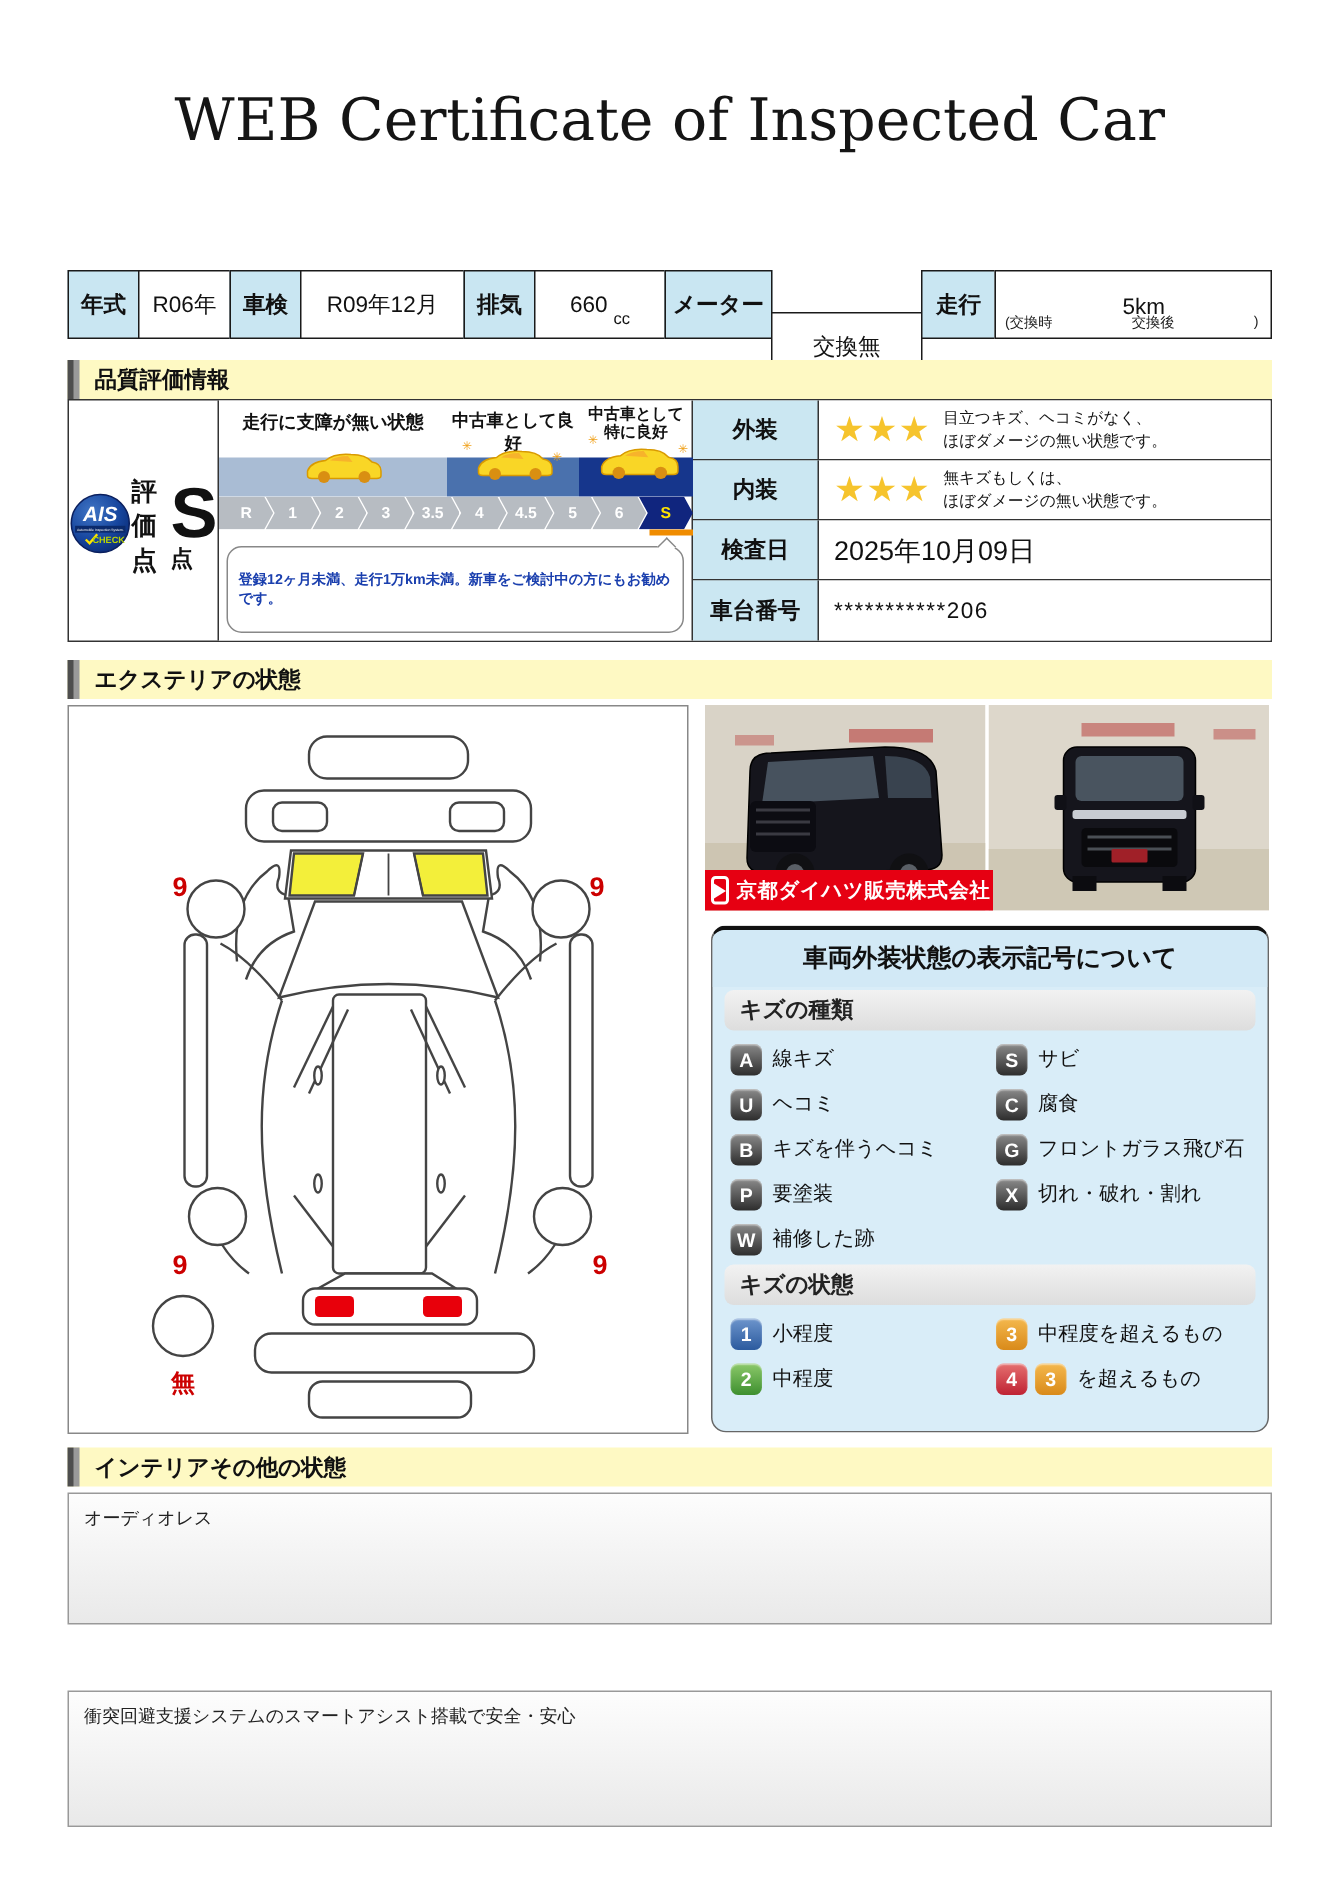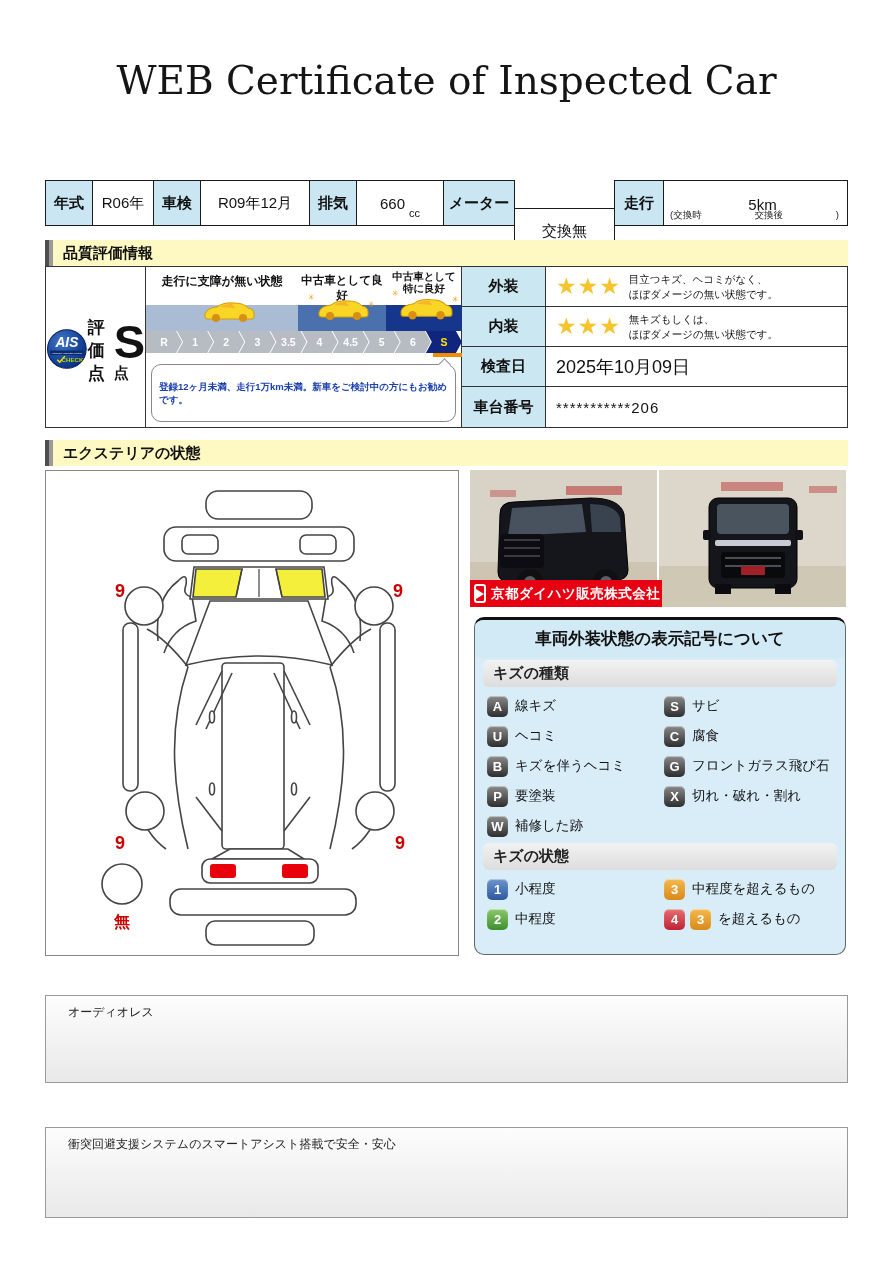--- a/index.html
+++ b/index.html
@@ -95,21 +95,21 @@
   .badge.wide { font-size:11px; }
   .b-blue  { background:linear-gradient(#6d95cc,#2b5a9e); }
   .b-green { background:linear-gradient(#8cc96a,#3d8f2f); }
   .b-orange{ background:linear-gradient(#f4b84d,#d98a1a); }
   .b-red   { background:linear-gradient(#e57070,#bf2233); }
   .lg-label { font-size:13.5px; color:#111; }
   .lg-item .badge + .badge { margin-left:-2px; }
 
   
   .free-box { position:absolute; left:45px; width:803px; border:1px solid #999;
-    background:linear-gradient(#fdfdfd,#e9e9e9); font-size:12px; color:#222; padding:8px 22px; }
+    background:linear-gradient(#fdfdfd,#e9e9e9); font-size:12px; color:#222; padding:8px 10px; }
   .int-box { top:995px; height:88px; }
   .sales-box { top:1127px; height:91px; }
 </style>
 </head>
 <body>
 
 <div class="page">
 
   <div class="main-title">WEB Certificate of Inspected Car</div>
 
@@ -418,20 +418,24 @@
           <span class="lg-label">中程度</span>
         </div>
       <div class="lg-item">
           <span class="badge b-red">4</span>
           <span class="badge b-orange">3</span>
           <span class="lg-label">を超えるもの</span>
         </div>
     </div>
   </div>
 
+  <div class="sec-bar" style="top:965px;">
+    <span class="sec-accent"></span>
+    <span class="sec-title">インテリアその他の状態</span>
+  </div>
   <div class="free-box int-box">
     <span>オーディオレス</span>
   </div>
 
   <div class="free-box sales-box">
     <span>衝突回避支援システムのスマートアシスト搭載で安全・安心</span>
   </div>
 
 </div>
 

